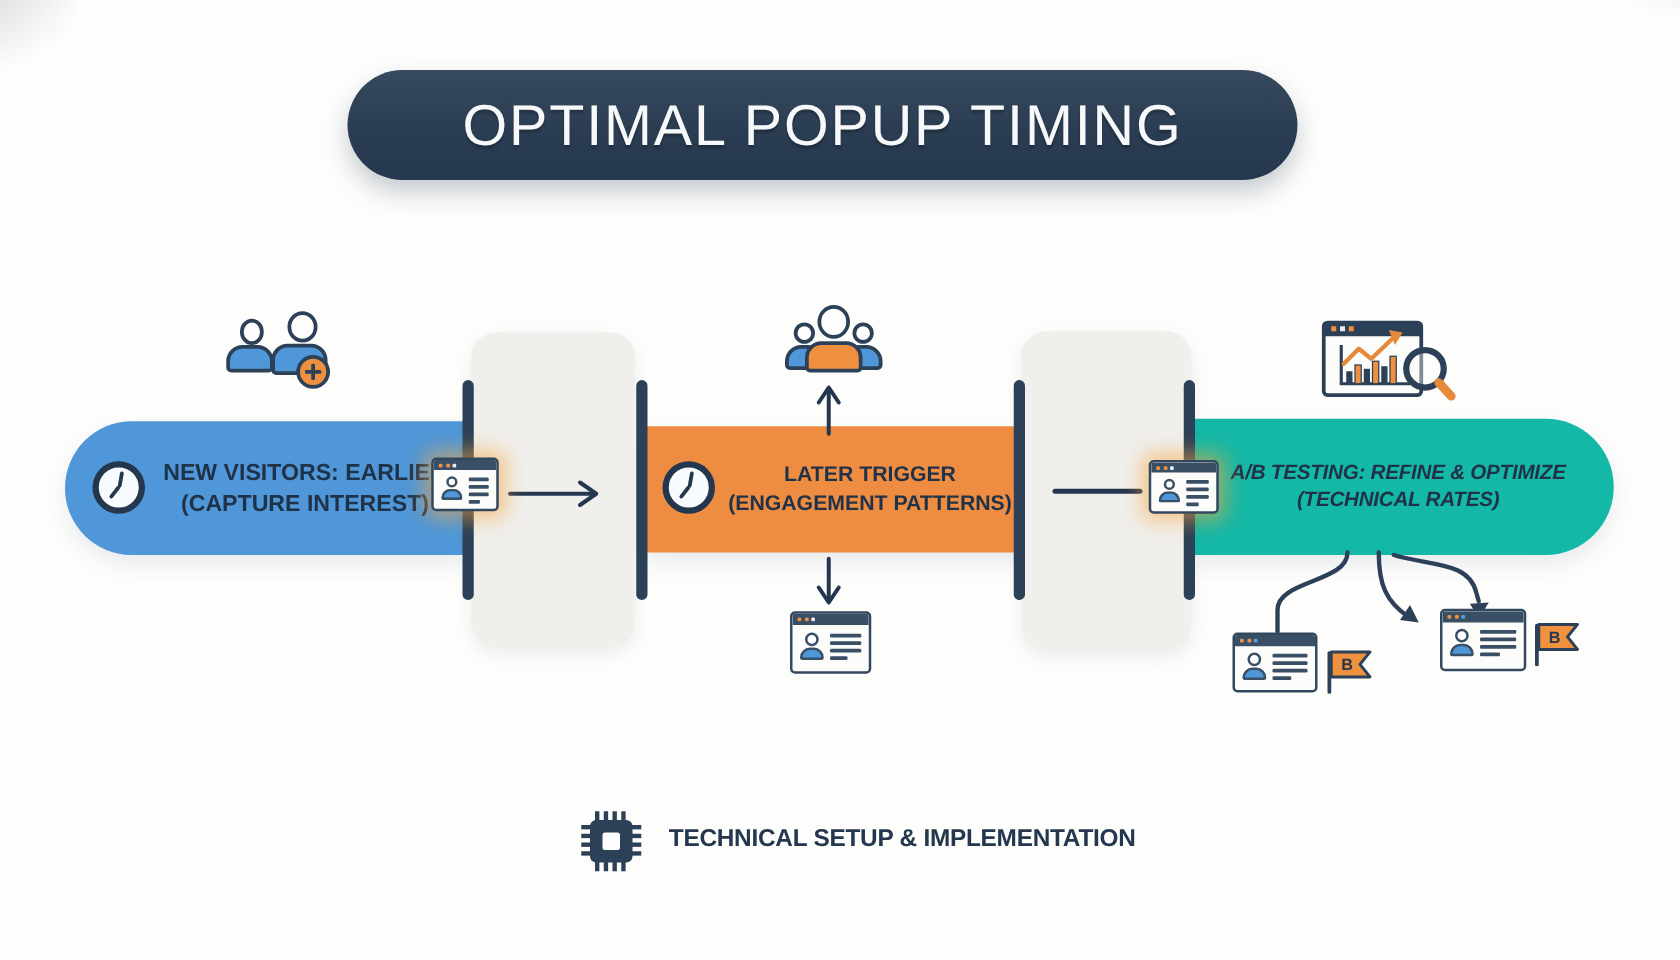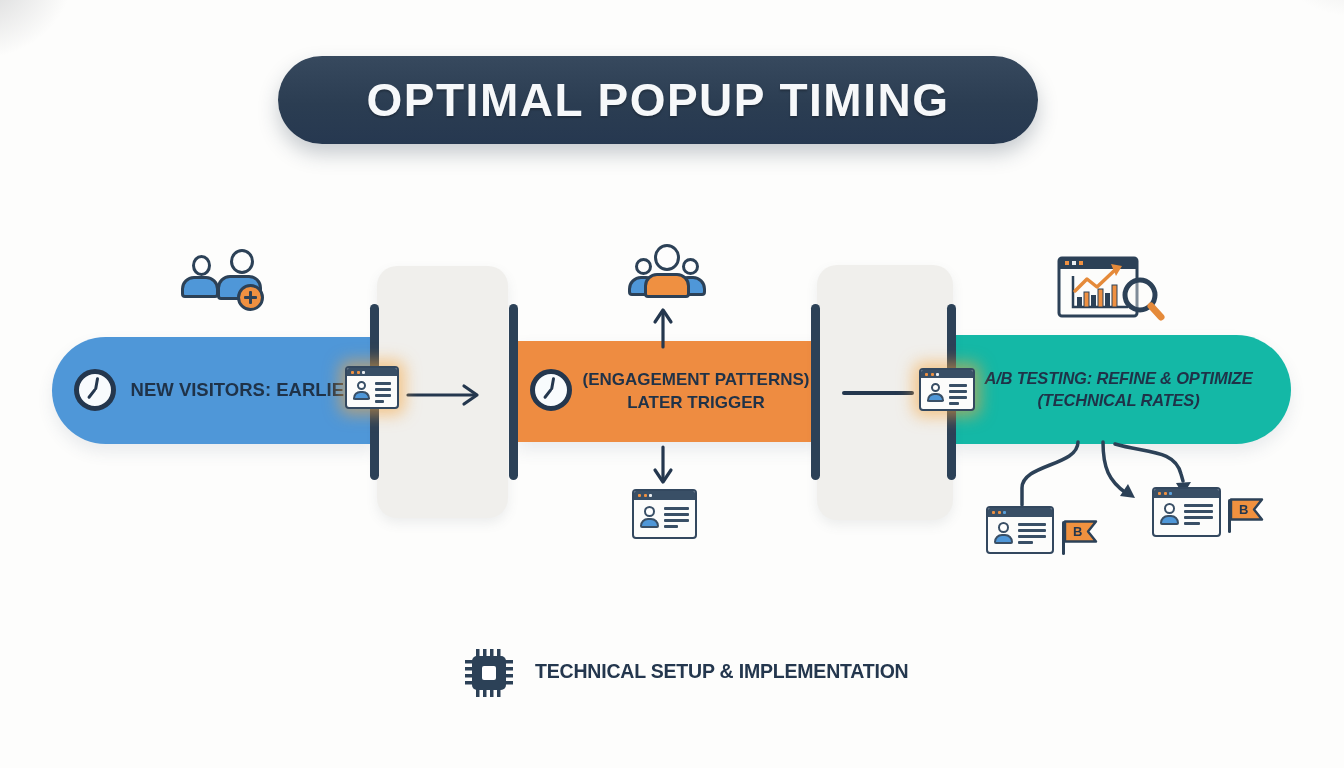--- a/index.html
+++ b/index.html
@@ -14,21 +14,21 @@
   .abs{position:absolute;box-sizing:border-box;}
 
   
   .title-pill{
     left:278px;top:56px;width:760px;height:88px;border-radius:46px;
     background:linear-gradient(180deg,#37495e 0%,#2b3d52 55%,#263850 100%);
     display:flex;align-items:center;justify-content:center;
     box-shadow:0 10px 20px rgba(40,55,75,.25);z-index:5;
   }
   .title-pill span{
-    color:#f6f8fa;font-size:46px;font-weight:bold;letter-spacing:1.5px;
+    color:#f6f8fa;font-size:46px;font-weight:normal;letter-spacing:1.5px;
     text-shadow:0 2px 2px rgba(0,0,0,.25);white-space:nowrap;text-align:center;
   }
 
   
   .band{display:flex;align-items:center;z-index:1;box-shadow:0 8px 16px rgba(60,80,105,.10);}
   .band .txt{flex:1;text-align:center;font-weight:bold;color:#1f3248;line-height:1.32;}
   .band .txt span{display:block;white-space:nowrap;}
   .band-blue{left:52px;top:337px;width:322px;height:107px;border-radius:56px 0 0 56px;background:#4f97d8;}
   .band-blue .txt{font-size:18.5px;padding-left:66px;padding-right:4px;}
   .band-orange{left:516px;top:341px;width:306px;height:101px;background:#ee8c41;}
@@ -87,20 +87,21 @@
   <span>OPTIMAL POPUP TIMING</span>
 </div>
 
 <div class="abs band band-blue">
   <div class="abs clock" style="left:22px;top:32px;">
     <div class="hm"></div>
       <div class="hh"></div>
   </div>
   <div class="txt">
     <span>NEW VISITORS: EARLIER</span>
+    <span>(CAPTURE INTEREST)</span>
   </div>
 </div>
 
 <div class="abs" style="left:180px;top:251px;width:86px;height:64px;z-index:1;">
   <div class="pg-torso" style="left:1px;top:25px;width:38px;height:22px;"></div>
   <div class="pg-head" style="left:12px;top:4px;width:19px;height:21px;"></div>
   <div class="pg-torso" style="left:37px;top:24px;width:45px;height:25px;"></div>
   <div class="pg-head" style="left:50px;top:-2px;width:24px;height:25px;"></div>
   <div class="plus-badge" style="left:57px;top:33px;">
       <div class="ph"></div>
@@ -138,22 +139,22 @@
       </div>
   </div>
 </div>
 
 <div class="abs band band-orange">
   <div class="abs clock" style="left:14px;top:28px;">
     <div class="hm"></div>
       <div class="hh"></div>
   </div>
   <div class="txt">
+    <span>LATER TRIGGER</span>
     <span>(ENGAGEMENT PATTERNS)</span>
-    <span>LATER TRIGGER</span>
   </div>
 </div>
 
 <div class="abs" style="left:629px;top:245px;width:76px;height:64px;z-index:1;">
   <div class="pg-head" style="left:6px;top:13px;width:17px;height:17px;"></div>
   <div class="pg-head" style="left:53px;top:13px;width:17px;height:17px;"></div>
   <div class="pg-torso" style="left:-1px;top:31px;width:31px;height:20px;"></div>
   <div class="pg-torso" style="left:46px;top:31px;width:31px;height:20px;"></div>
   <div class="pg-head" style="left:25px;top:-1px;width:26px;height:27px;"></div>
   <div class="pg-torso orange" style="left:15px;top:28px;width:46px;height:25px;"></div>

